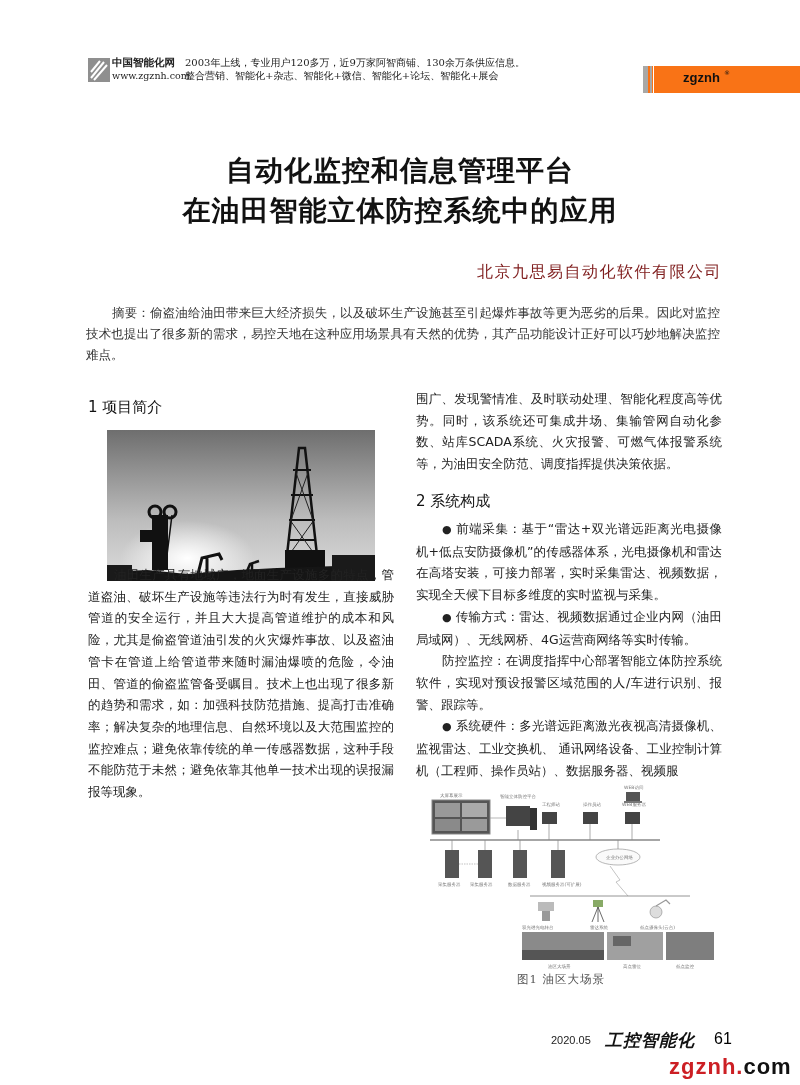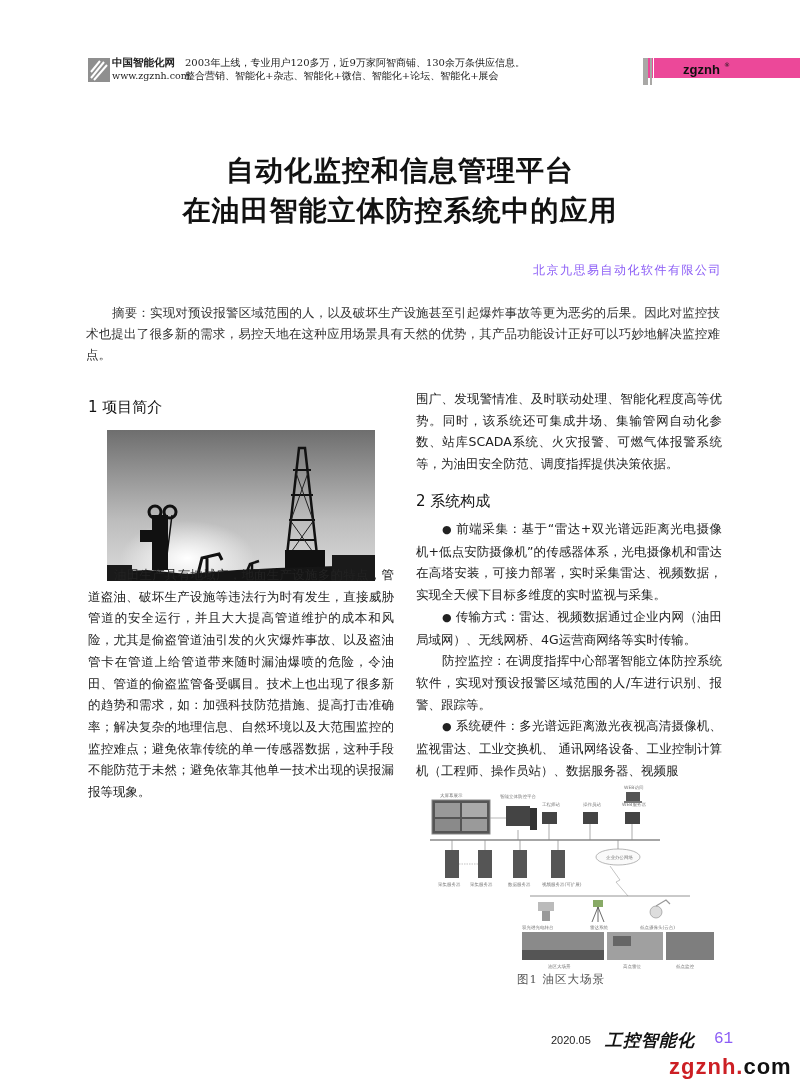--- a/index.html
+++ b/index.html
@@ -6,33 +6,33 @@
   body { width:800px; height:1085px; position:relative; overflow:hidden;
          font-family:"DejaVu Sans", sans-serif; color:#1a1a1a; }
   .abs { position:absolute; }
 
   
   .hdr-logo { left:88px; top:58px; width:22px; height:24px; }
   .hdr-brand { left:112px; top:56px; font-family:"DejaVu Serif", serif; font-weight:bold; font-size:10.5px; line-height:13px; color:#222; white-space:nowrap; }
   .hdr-url { left:112px; top:70px; font-family:"DejaVu Serif", serif; font-size:9.5px; line-height:12px; color:#222; white-space:nowrap; }
   .hdr-line1 { left:185px; top:56px; font-family:"DejaVu Serif", serif; font-size:10px; line-height:13px; color:#222; white-space:nowrap; }
   .hdr-line2 { left:185px; top:70px; font-family:"DejaVu Serif", serif; font-size:10px; line-height:12px; color:#222; white-space:nowrap; }
-  .hdr-tab { left:643px; top:58px; width:157px; height:20px; background:#ec4899; }
+  .hdr-tab { left:643px; top:66px; width:157px; height:27px; background:#f97316; }
   .hdr-tab .bar1 { position:absolute; left:0; top:0; width:5px; height:27px; background:#a9a8a6; }
   .hdr-tab .bar2 { position:absolute; left:7px; top:0; width:2px; height:27px; background:#a9a8a6; }
   .hdr-tab .bar3 { position:absolute; left:10px; top:0; width:1px; height:27px; background:#fff; }
   .hdr-tab .txt { position:absolute; left:40px; top:4px; font-family:"Liberation Sans", sans-serif; font-weight:bold; font-size:13px; color:#111; }
   .hdr-tab .reg { position:absolute; left:81px; top:3px; font-size:6px; color:#111; }
 
   
   .title { left:0; width:800px; text-align:center; font-family:"DejaVu Serif", serif; font-weight:bold; font-size:28px; color:#111; letter-spacing:1px; }
   .t1 { top:152px; }
   .t2 { top:192px; }
 
-  .author { right:78px; top:262px; font-family:Liberation Mono, monospace; font-size:12px; letter-spacing:1.5px; color:#8b5cf6; }
+  .author { right:78px; top:262px; font-family:Liberation Mono, monospace; font-size:16px; letter-spacing:1.5px; color:#7f1d1d; }
 
   .abstract { left:86px; top:302px; width:634px; font-size:12.5px; line-height:21px; color:#333; text-indent:26px; text-align:justify; }
 
   .h2 { font-size:15px; color:#111; }
   .h-left { left:88px; top:398px; }
   .h-right { left:416px; top:492px; }
 
   .photo { left:107px; top:430px; width:268px; height:151px; overflow:hidden; }
 
   .col { font-size:12.5px; line-height:21.7px; color:#222; text-align:justify; }
@@ -41,21 +41,21 @@
   .col-left { left:88px; top:564px; width:306px; }
   .col-right1 { left:416px; top:388px; width:306px; }
   .col-right2 { left:416px; top:518px; width:306px; }
   .bullet { font-size:11px; margin-right:4px; }
 
   .diagram { left:430px; top:784px; width:300px; height:186px; }
   .caption { left:517px; top:972px; font-family:"DejaVu Serif", serif; font-size:11.5px; color:#555; letter-spacing:1px; }
 
   .footer-date { left:551px; top:1034px; font-family:"Liberation Sans", sans-serif; font-size:11px; color:#222; }
   .footer-mag { left:605px; top:1029px; font-family:"DejaVu Serif", serif; font-weight:bold; font-style:italic; font-size:17px; color:#111; letter-spacing:1px; }
-  .footer-page { left:714px; top:1030px; font-family:Liberation Mono, monospace; font-size:16px; color:#8b5cf6; }
+  .footer-page { left:714px; top:1030px; font-family:Liberation Sans, sans-serif; font-size:16px; color:#000000; }
   .wm { left:669px; top:1054px; font-family:"Liberation Sans", sans-serif; font-weight:bold; font-size:22px; letter-spacing:1px; }
   .wm .red { color:#cc1f24; }
   .wm .blk { color:#111; }
 </style>
 </head>
 <body>
 
 <div class="abs hdr-logo">
   <svg width="22" height="24" viewBox="0 0 22 24">
     <rect x="0" y="0" width="22" height="24" fill="#8f8f8f"></rect>
@@ -71,21 +71,21 @@
   <span class="bar2"></span>
   <span class="bar3"></span>
   <span class="txt">zgznh</span>
   <span class="reg">®</span>
 </div>
 
 <div class="abs title t1">自动化监控和信息管理平台</div>
 <div class="abs title t2">在油田智能立体防控系统中的应用</div>
 <div class="abs author">北京九思易自动化软件有限公司</div>
 
-<div class="abs abstract">摘要：实现对预设报警区域范围的人，以及破坏生产设施甚至引起爆炸事故等更为恶劣的后果。因此对监控技术也提出了很多新的需求，易控天地在这种应用场景具有天然的优势，其产品功能设计正好可以巧妙地解决监控难点。</div>
+<div class="abs abstract">摘要：偷盗油给油田带来巨大经济损失，以及破坏生产设施甚至引起爆炸事故等更为恶劣的后果。因此对监控技术也提出了很多新的需求，易控天地在这种应用场景具有天然的优势，其产品功能设计正好可以巧妙地解决监控难点。</div>
 
 <div class="abs h2 h-left">1 项目简介</div>
 
 <div class="abs photo">
   <svg width="268" height="151" viewBox="0 0 268 151">
     <defs>
       <linearGradient id="sky" x1="0" y1="0" x2="0" y2="1">
         <stop offset="0" stop-color="#6e6e6e"></stop>
         <stop offset="0.6" stop-color="#bdbdbd"></stop>
         <stop offset="1" stop-color="#dcdcdc"></stop>

